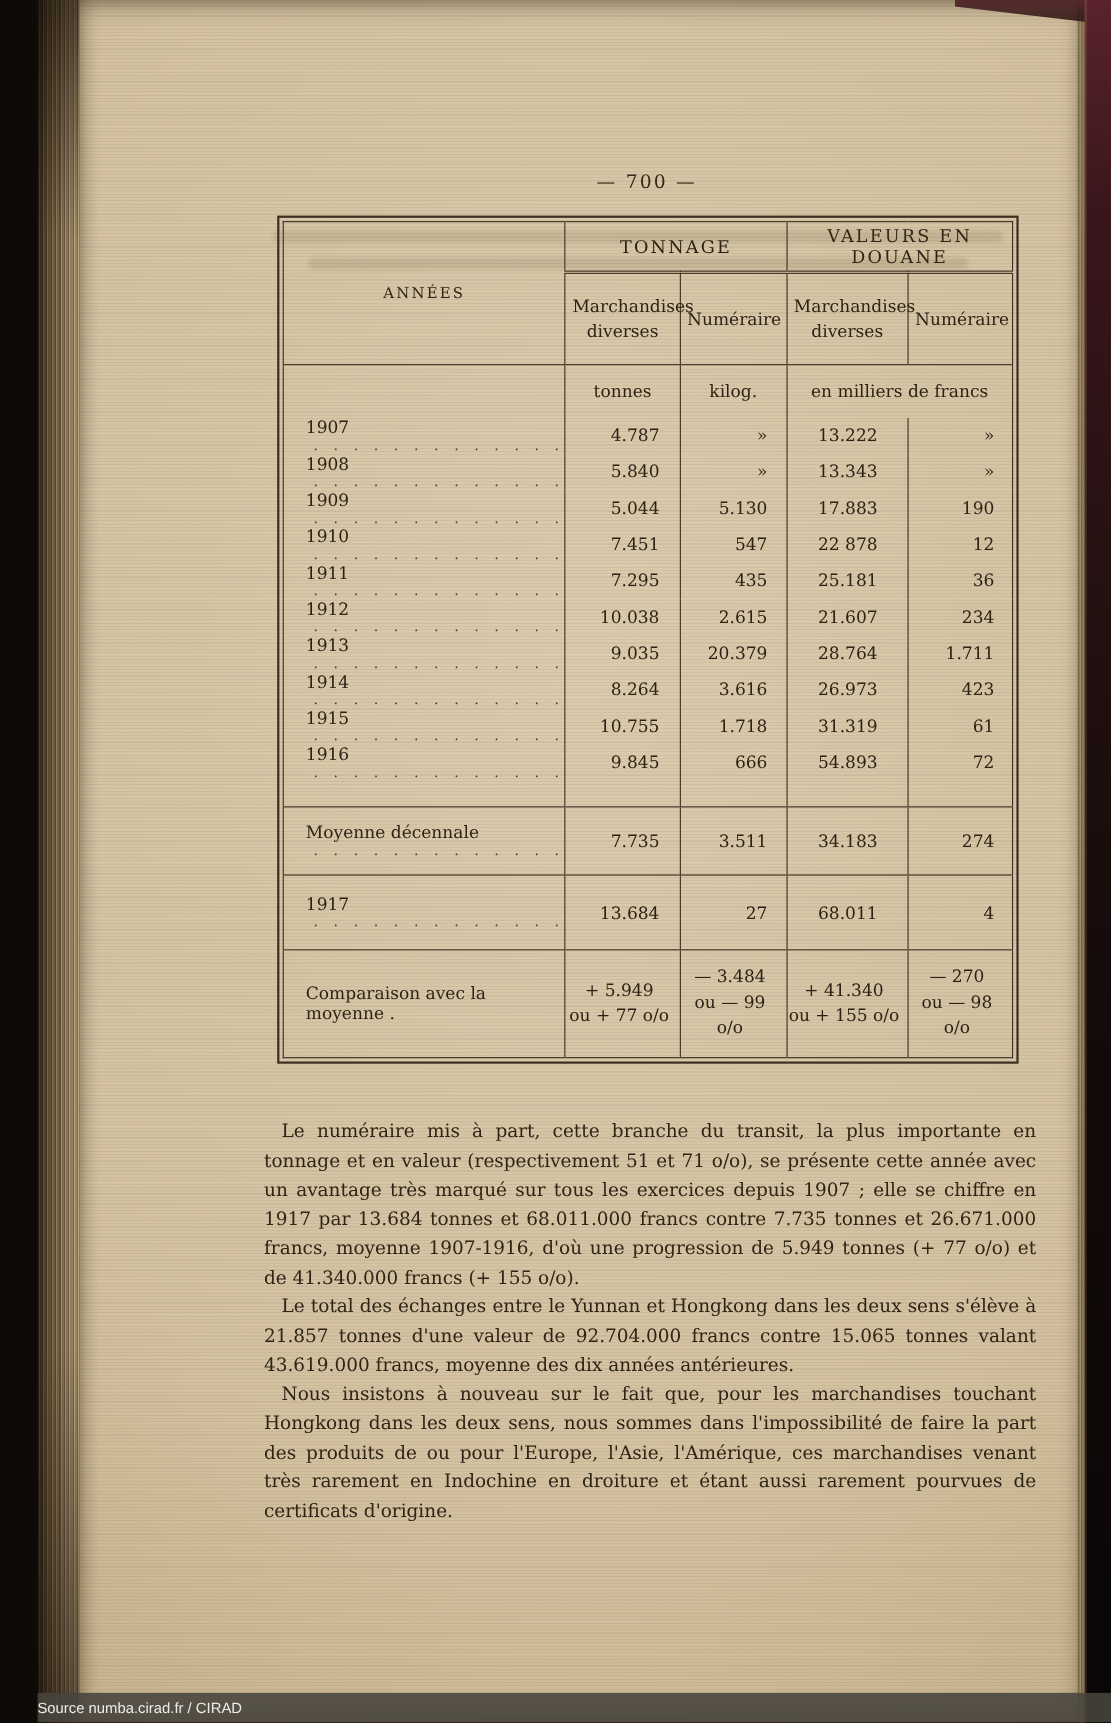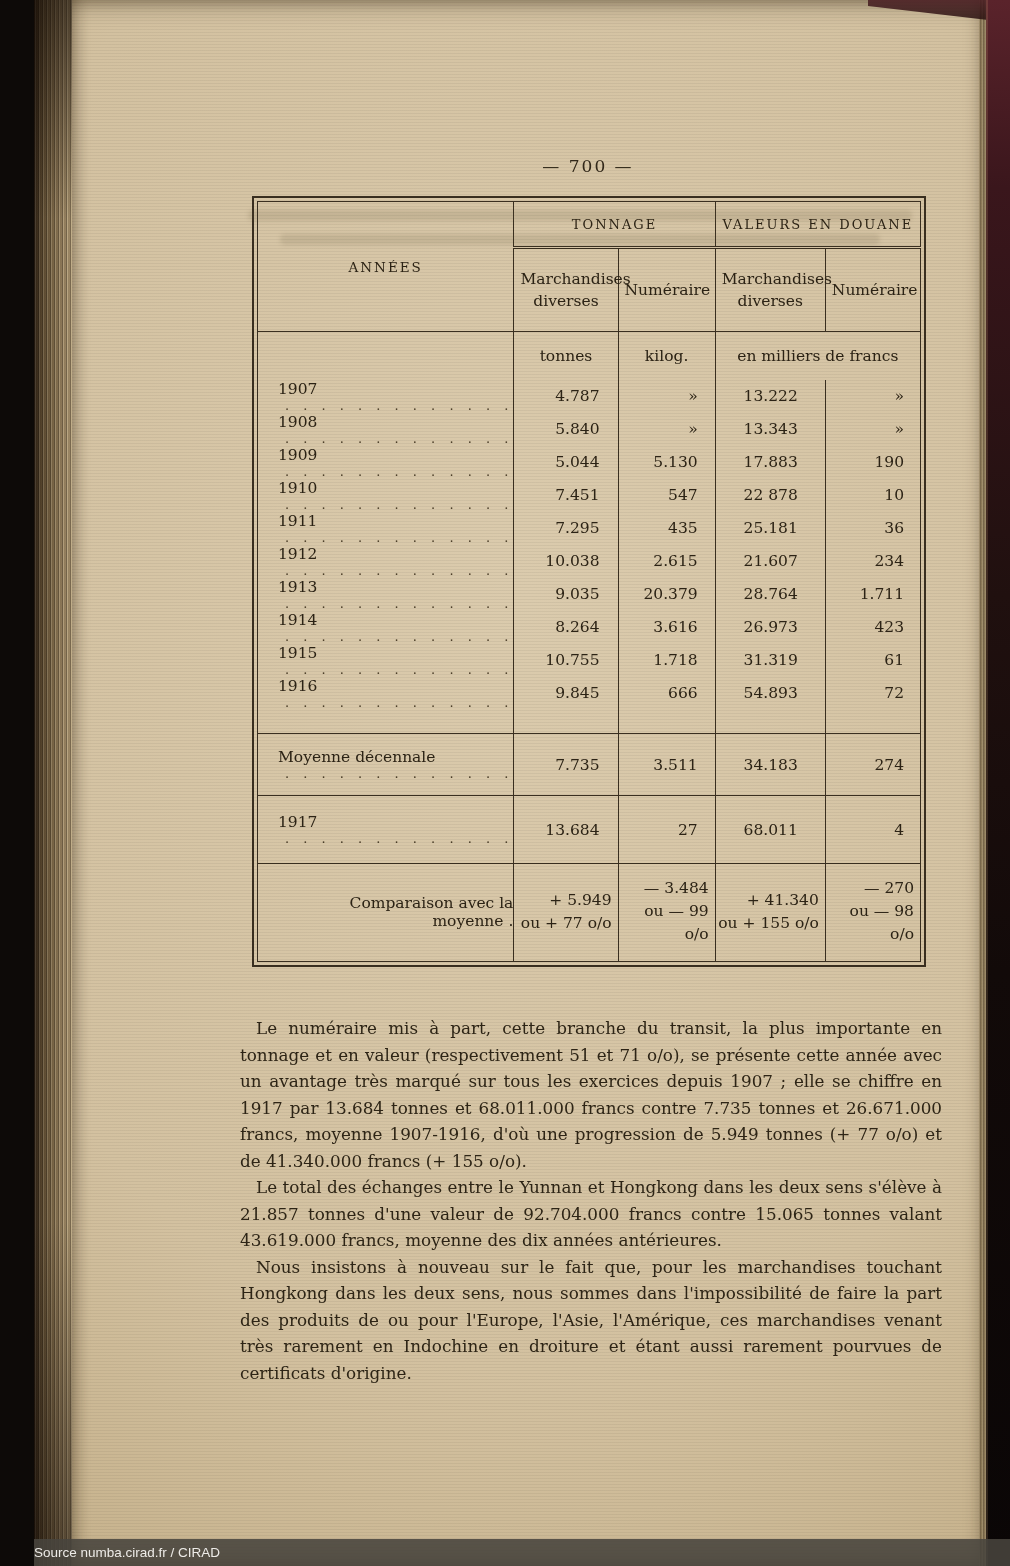--- a/index.html
+++ b/index.html
@@ -45,41 +45,41 @@
 
   .doc-title { width:672px; margin:34px 0 0 180px; text-align:center;
     font-size:17px; font-weight:bold; letter-spacing:.5px; color:#2b2213; }
 
   
   .table-frame { width:674px; margin:20px 0 0 180px; border:2.5px solid #3a2f20; padding:3px; }
   table { border-collapse:collapse; width:100%; border:1px solid #3a2f20; table-layout:fixed; color:#2c2315; }
   th { font-weight:normal; }
   .bl { border-left:1px solid #3a2f20; }
 
-  thead th.group { height:46px; font-size:13px; letter-spacing:2px; text-align:center;
+  thead th.group { height:46px; font-size:16px; letter-spacing:2px; text-align:center;
     vertical-align:middle; border-bottom:3px double #3a2f20; }
   thead th.annees { font-size:13.5px; letter-spacing:2px; text-align:center;
     vertical-align:middle; border-bottom:1px solid #3a2f20; }
   thead th.sub { height:84px; font-size:15.5px; text-align:center; vertical-align:middle;
     border-bottom:1px solid #3a2f20; line-height:22px; padding:0 6px; }
 
   tbody.units td { height:48px; font-size:15.5px; text-align:center; vertical-align:middle; }
 
   td.num { text-align:right; font-size:15.5px; }
   td.c0 { padding-right:18px; } td.c1 { padding-right:17px; }
   td.c2 { padding-right:27px; } td.c3 { padding-right:16px; }
 
   tbody.years td { height:22px; font-size:15.5px; }
   td.lbl { padding-left:20px; font-size:15.5px; }
   .lbl-flex { display:flex; align-items:baseline; overflow:hidden;flex-direction:column; }
   .leader { flex:1; overflow:hidden; white-space:nowrap; color:#4a3d28; font-size:13px; }
   .leader::after { content:". . . . . . . . . . . . . . . . . . . . . . . . . . . ."; letter-spacing:5px; padding-left:7px; }
 
   tbody.gap td { height:24px; }
-  tbody.sect td { border-top:1px solid #3a2f20;text-align:right; }
+  tbody.sect td { border-top:1px solid #3a2f20; }
   tbody.moyenne td { height:62px; vertical-align:middle; }
   tbody.y1917 td { height:68px; vertical-align:middle; }
   tbody.cmp td { padding-top:13px; padding-bottom:15px; vertical-align:middle; }
   td.cmpv { text-align:center; font-size:15.5px; line-height:23px; padding-right:6px; }
 
   
   .paragraphs { width:702px; margin:48px 0 0 168px; font-size:16.8px; line-height:26.5px;
     text-align:justify; color:#2e2516; }
   .paragraphs p { text-indent:16px; }
 
@@ -171,21 +171,21 @@
             <tr>
               <td class="lbl">
                 <span class="lbl-flex">
                   <span>1910</span>
                   <span class="leader"></span>
                 </span>
               </td>
               <td class="num c0 bl">7.451</td>
               <td class="num c1 bl">547</td>
               <td class="num c2 bl">22 878</td>
-              <td class="num c3 bl">10</td>
+              <td class="num c3 bl">12</td>
             </tr>
             <tr>
               <td class="lbl">
                 <span class="lbl-flex">
                   <span>1911</span>
                   <span class="leader"></span>
                 </span>
               </td>
               <td class="num c0 bl">7.295</td>
               <td class="num c1 bl">435</td>

